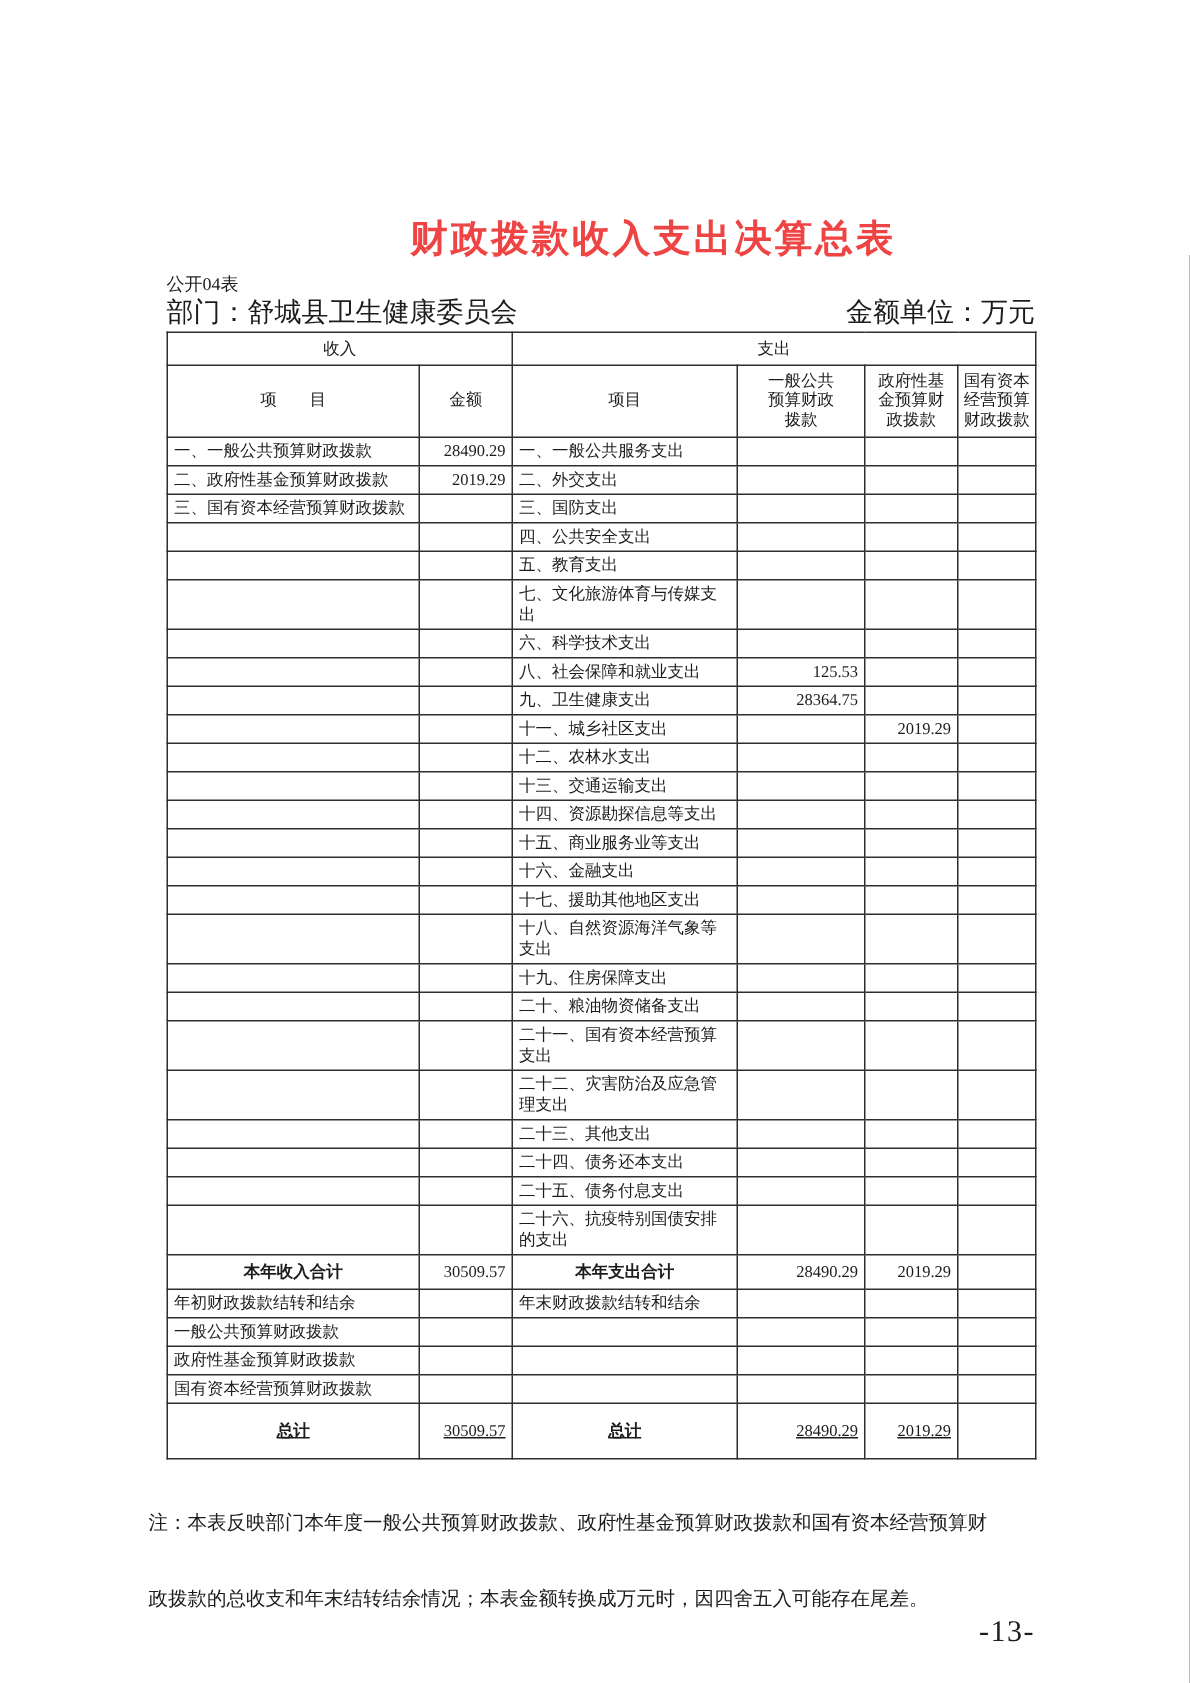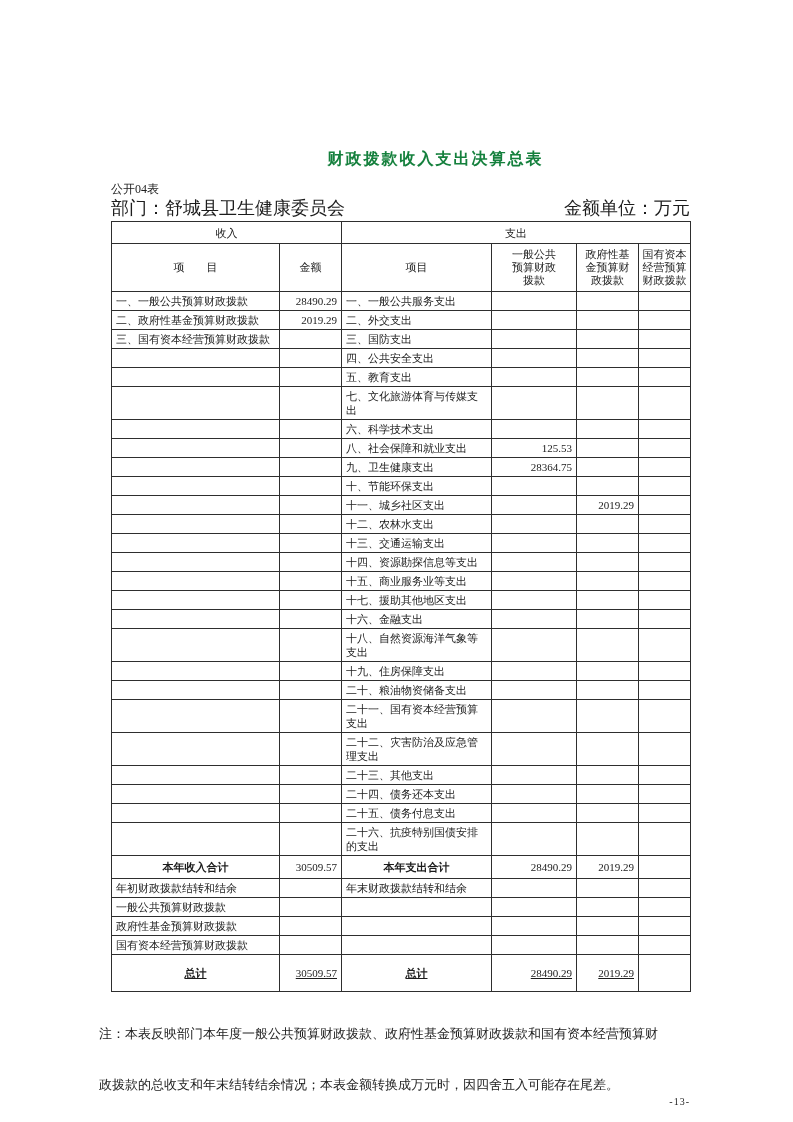--- a/index.html
+++ b/index.html
@@ -12,23 +12,23 @@
     font-family:"Liberation Serif","DejaVu Serif",serif;
     color:#1c1c1c;
     overflow:hidden;
   }
   .content { margin-left:111px; width:579px; padding-top:146px; }
   .doc-title {
     position:relative; left:35px;
     text-align:center;
     font-family:"Liberation Sans","DejaVu Sans",sans-serif;
     font-weight:bold;
-    font-size:16px; letter-spacing:2px;
+    font-size:25px; letter-spacing:2px;
     line-height:26px;
-    color:#15803d;
+    color:#ef4444;
   }
   .code-row { margin-top:10px; text-align:left; font-size:12px; line-height:15px; }
   .meta-row { margin-top:4px; display:flex; justify-content:space-between; font-size:18px; line-height:15px; }
   table.fiscal {
     margin-top:5px;
     width:579px;
     table-layout:fixed;
     border-collapse:collapse;
     font-size:11px;
   }
@@ -49,21 +49,21 @@
   tbody tr.r { height:19px; }
   td.item { text-align:left; }
   td.num { text-align:right; padding-right:5px; font-family:"Liberation Serif","DejaVu Serif",serif; }
   tr.total { height:23px; }
   tr.total td.lbl { font-weight:bold; text-align:center; }
   tr.grand { height:37px;text-decoration:underline; }
   tr.grand td.lbl { font-weight:bold; text-align:center; }
   td.sub { padding-left:20px; }
   .note { margin-top:6px; margin-left:-12px; font-size:13px; line-height:18px; }
   .note div { white-space:nowrap;margin-top:33px; }
-  .pageno { margin-top:2px; text-align:right; font-size:10px; letter-spacing:1px; }
+  .pageno { margin-top:2px; text-align:right; font-size:20px; letter-spacing:1px; }
 </style>
 </head>
 <body>
 
 <div class="sheet">
   <div class="content">
 
     <div class="doc-title">财政拨款收入支出决算总表</div>
 
     <div class="code-row">
@@ -173,28 +173,20 @@
             <td class="item"></td>
             <td class="num"></td>
             <td class="item">九、卫生健康支出</td>
             <td class="num">28364.75</td>
             <td class="num"></td>
             <td class="num"></td>
           </tr>
           <tr class="r">
             <td class="item"></td>
             <td class="num"></td>
-            <td class="item">十、节能环保支出</td>
-            <td class="num"></td>
-            <td class="num"></td>
-            <td class="num"></td>
-          </tr>
-          <tr class="r">
-            <td class="item"></td>
-            <td class="num"></td>
             <td class="item">十一、城乡社区支出</td>
             <td class="num"></td>
             <td class="num">2019.29</td>
             <td class="num"></td>
           </tr>
           <tr class="r">
             <td class="item"></td>
             <td class="num"></td>
             <td class="item">十二、农林水支出</td>
             <td class="num"></td>
@@ -221,29 +213,29 @@
             <td class="item"></td>
             <td class="num"></td>
             <td class="item">十五、商业服务业等支出</td>
             <td class="num"></td>
             <td class="num"></td>
             <td class="num"></td>
           </tr>
           <tr class="r">
             <td class="item"></td>
             <td class="num"></td>
+            <td class="item">十六、金融支出</td>
+            <td class="num"></td>
+            <td class="num"></td>
+            <td class="num"></td>
+          </tr>
+          <tr class="r">
+            <td class="item"></td>
+            <td class="num"></td>
             <td class="item">十七、援助其他地区支出</td>
-            <td class="num"></td>
-            <td class="num"></td>
-            <td class="num"></td>
-          </tr>
-          <tr class="r">
-            <td class="item"></td>
-            <td class="num"></td>
-            <td class="item">十六、金融支出</td>
             <td class="num"></td>
             <td class="num"></td>
             <td class="num"></td>
           </tr>
           <tr class="r">
             <td class="item"></td>
             <td class="num"></td>
             <td class="item">十八、自然资源海洋气象等支出</td>
             <td class="num"></td>
             <td class="num"></td>

